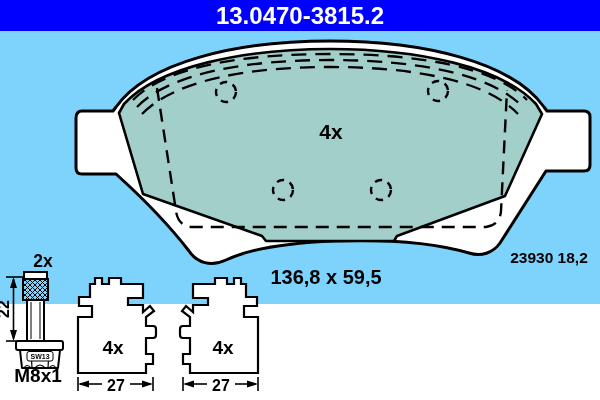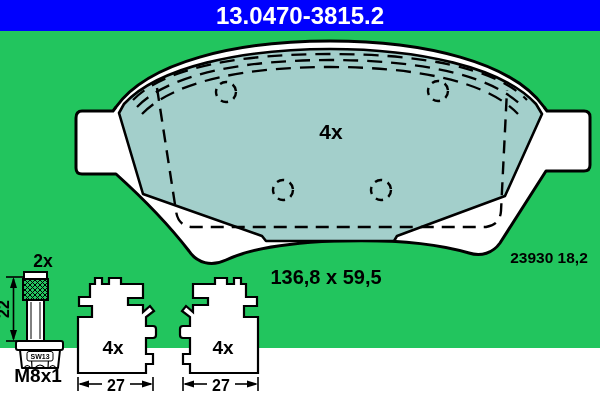--- a/index.html
+++ b/index.html
@@ -4,22 +4,22 @@
 <style>
   html, body {
     margin: 0; padding: 0;
     width: 600px; height: 400px;
     background: #ffffff;
     font-family: "Liberation Sans", sans-serif;
     overflow: hidden;
   }
   .stage {
     position: relative;
-    width: 600px; height: 348px;
-    background: #22c55e;
+    width: 600px; height: 304px;
+    background: #7dd3fc;
   }
   .header-bar {
     position: absolute;
     left: 0; top: 0;
     width: 600px; height: 31px;
     background: #0000fe;
     display: flex;
     align-items: center;
     justify-content: center;
     gap: 30px;

